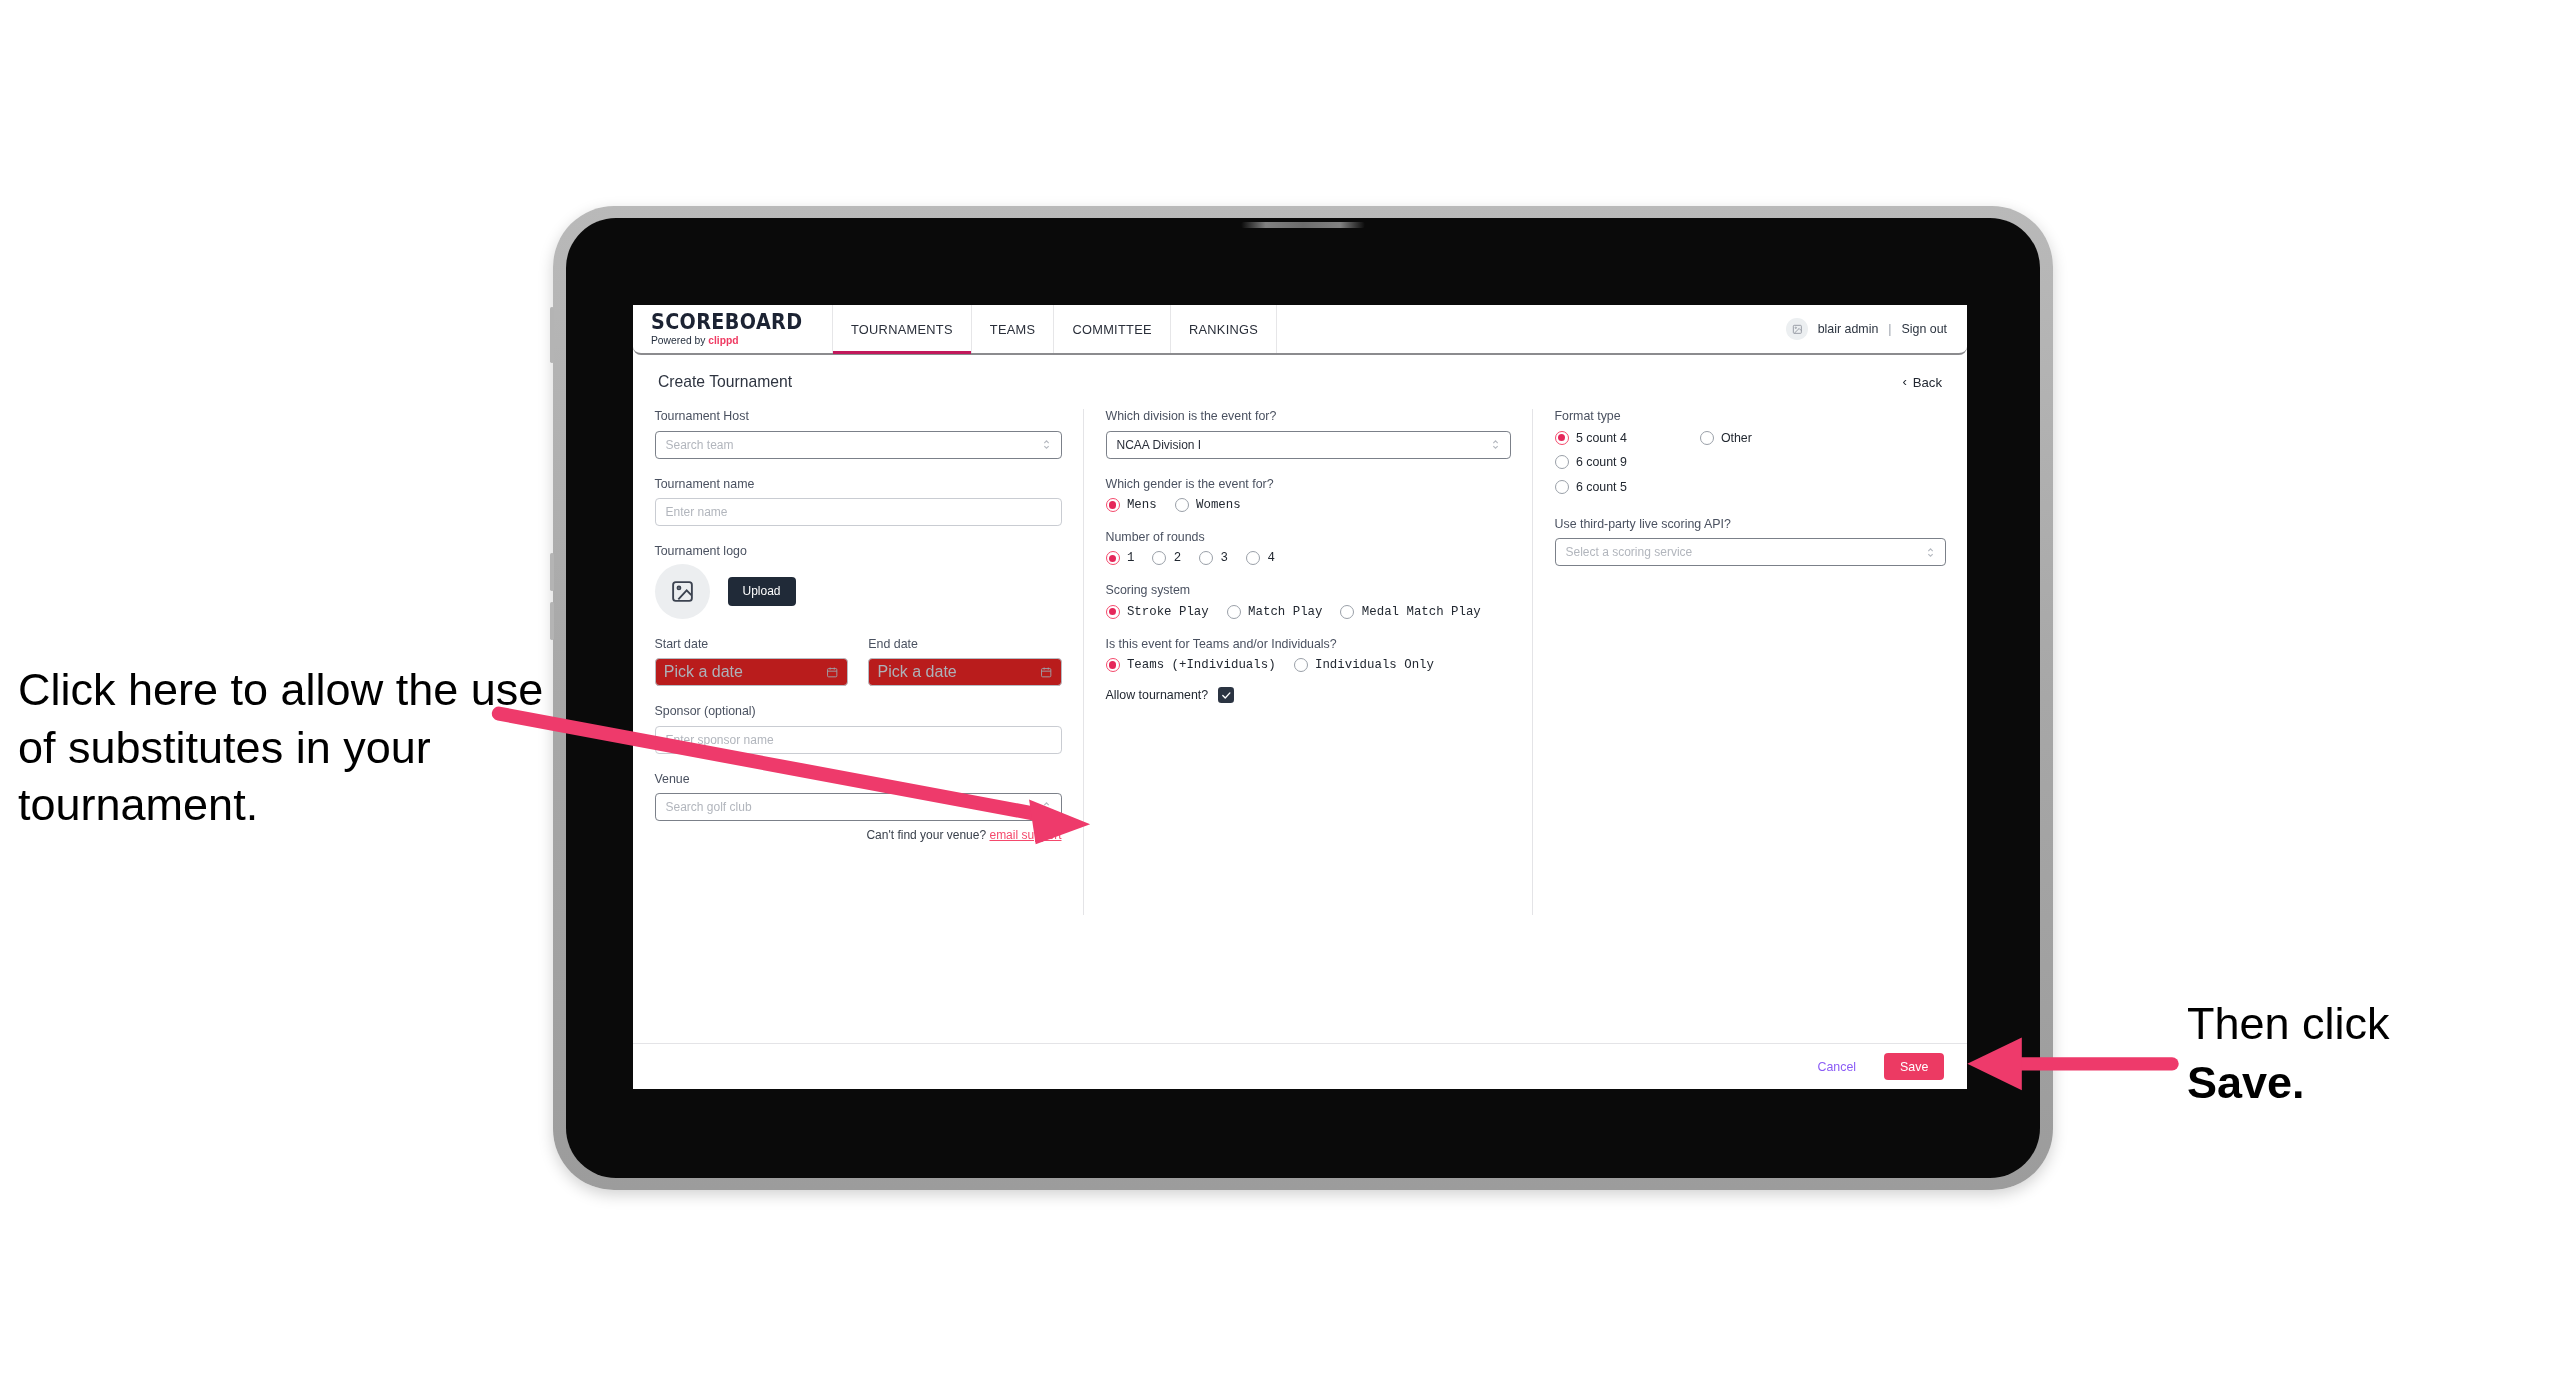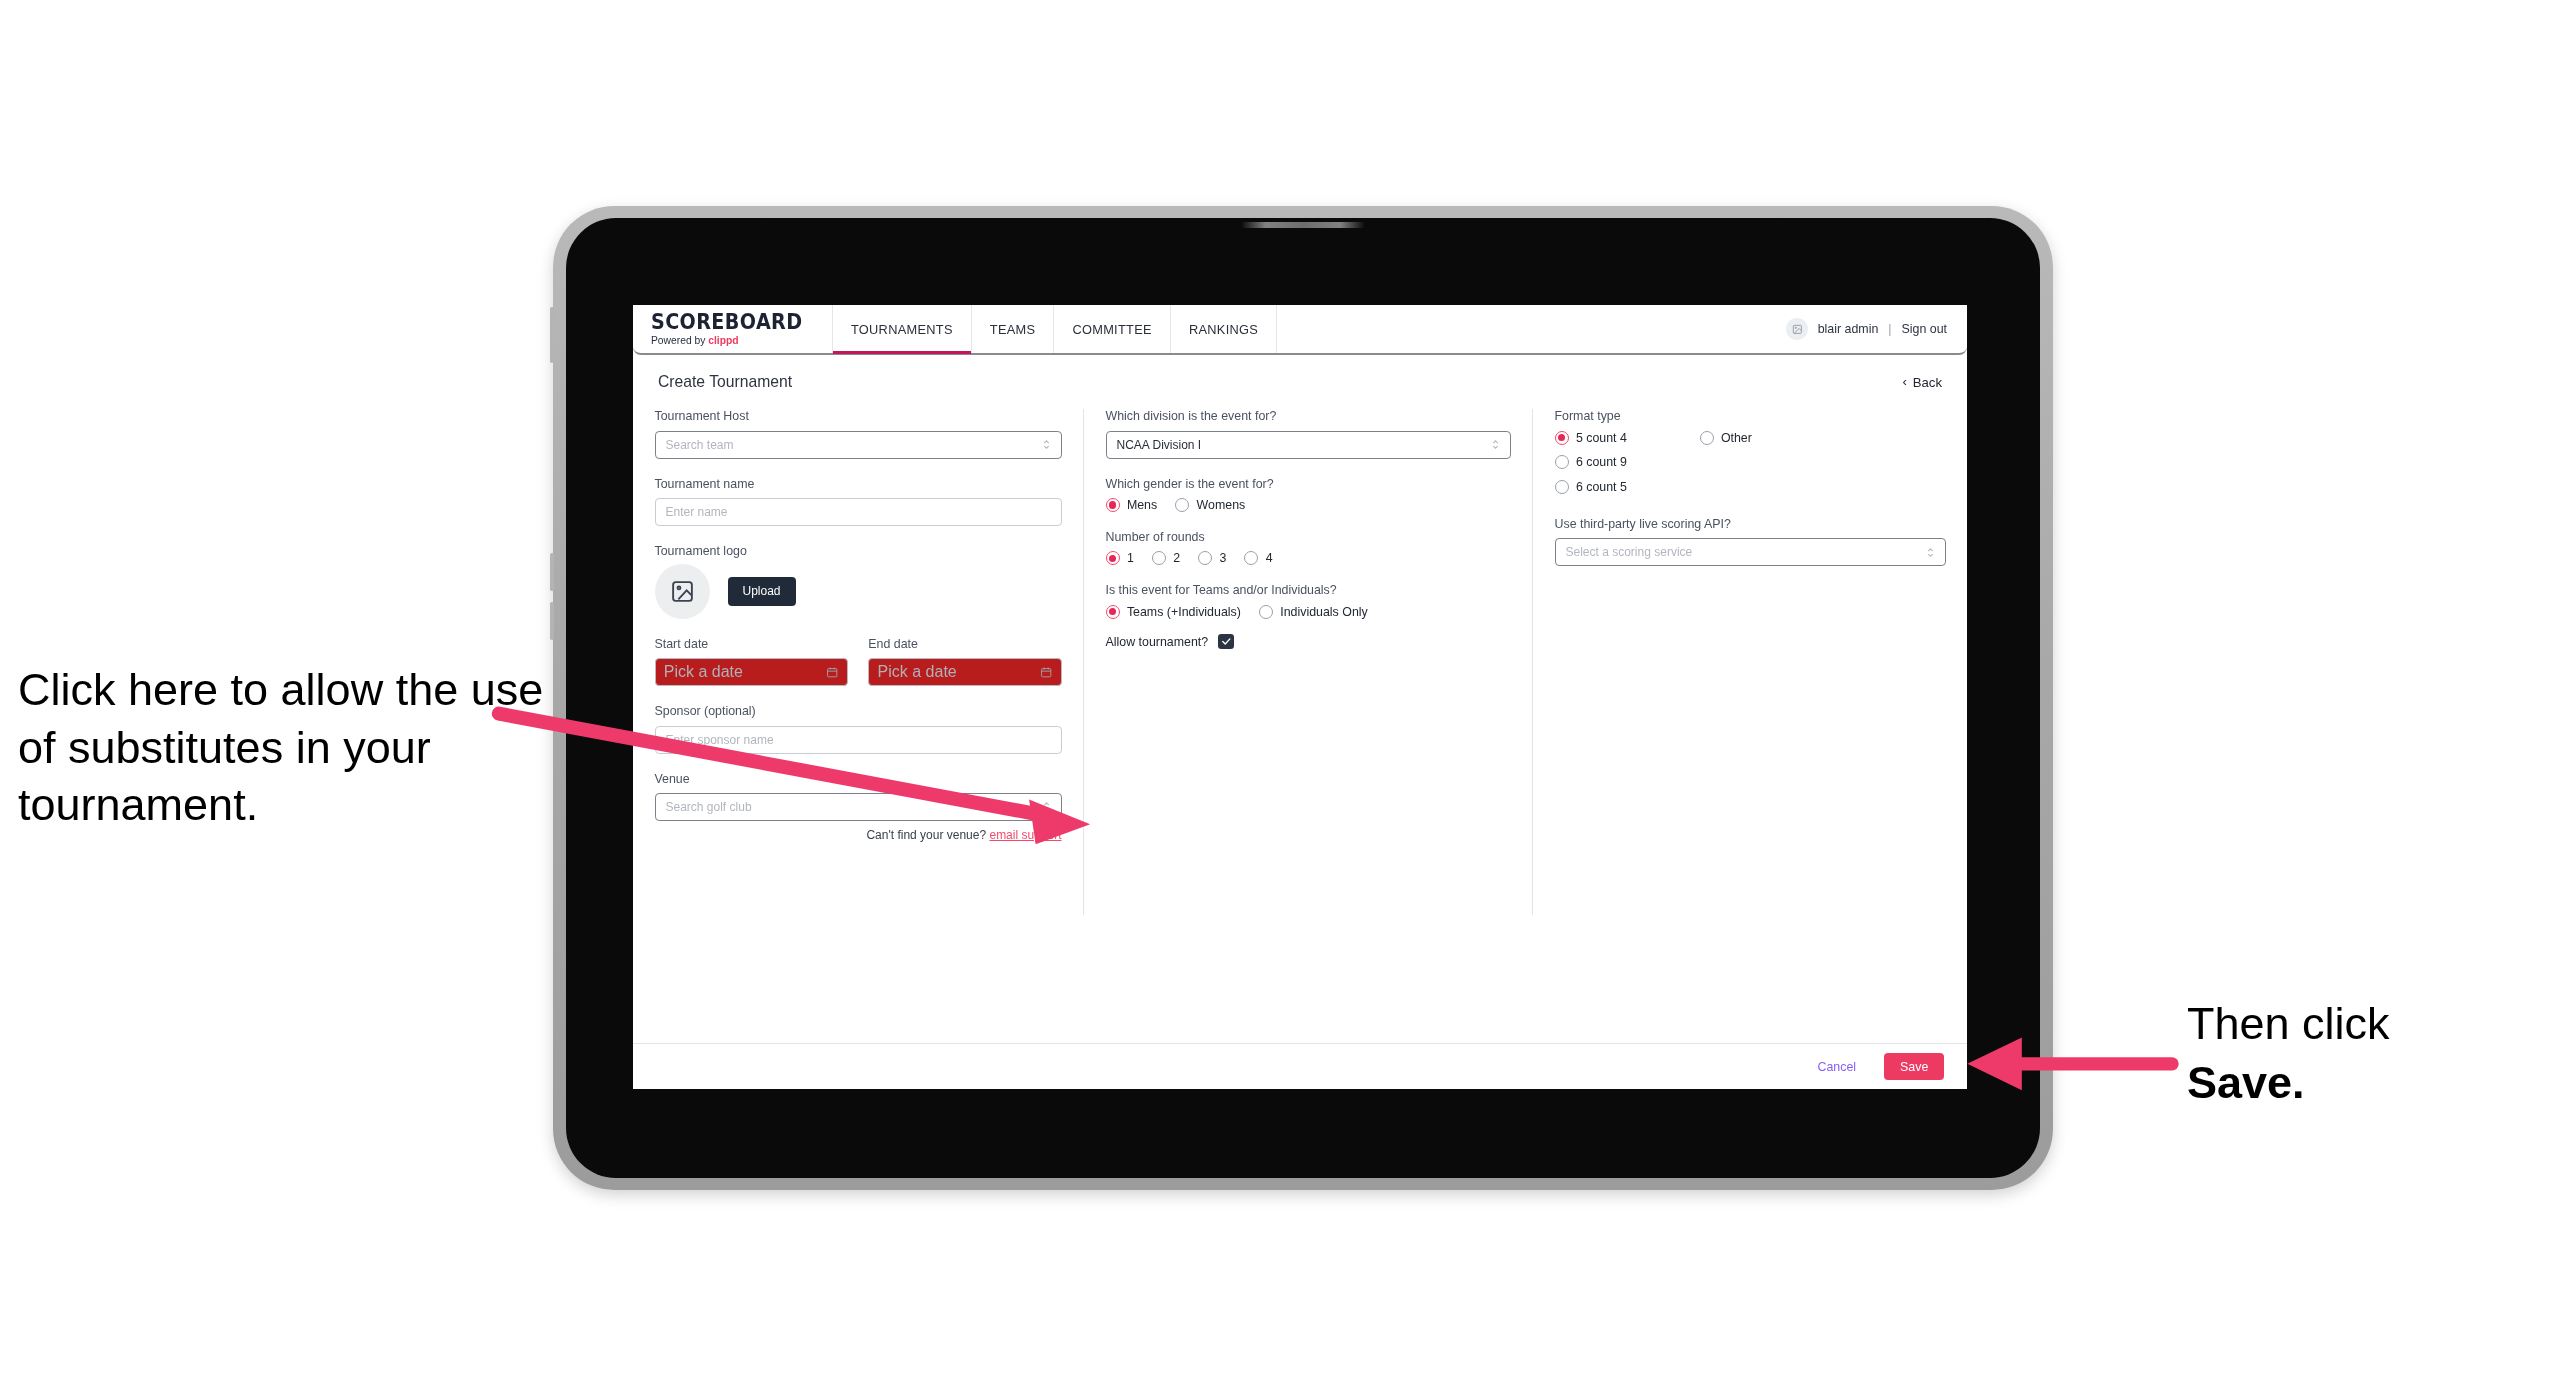--- a/index.html
+++ b/index.html
@@ -174,21 +174,21 @@
   }
   .cal-ico { margin-left: auto; color: #9ea3ab; display: flex; }
 
   .help-row {
     margin-top: 7.4px; text-align: right;
     font-size: 12px; color: #3a414c;
   }
   .help-row a { color: #f4496c; text-decoration: underline; cursor: pointer; }
 
   
-  .radio-row { display: flex; align-items: center; flex-wrap: wrap; gap: 17px 18px; }
+  .radio-row { display: flex; align-items: center; flex-wrap: wrap; gap: 17px 18px; font-family: Liberation Mono, monospace; }
   .radio-opt { display: flex; align-items: center; gap: 7.4px; cursor: pointer; }
   .radio {
     width: 14px; height: 14px; border-radius: 50%;
     border: 1.3px solid #9aa0a8; background: #fff;
     display: flex; align-items: center; justify-content: center;
     flex: none;
   }
   .radio.on { border-color: #f4496c; }
   .radio.on::after {
     content: ""; width: 7.4px; height: 7.4px; border-radius: 50%; background: #e5275a;
@@ -434,20 +434,37 @@
               <span class="radio"></span>
               <span class="radio-lbl">3</span>
             </label>
             <label class="radio-opt">
               <span class="radio"></span>
               <span class="radio-lbl">4</span>
             </label>
           </div>
         </div>
 
+        <div class="block">
+          <div class="fld-label">Scoring system</div>
+          <div class="radio-row">
+            <label class="radio-opt">
+              <span class="radio on"></span>
+              <span class="radio-lbl">Stroke Play</span>
+            </label>
+            <label class="radio-opt">
+              <span class="radio"></span>
+              <span class="radio-lbl">Match Play</span>
+            </label>
+            <label class="radio-opt">
+              <span class="radio"></span>
+              <span class="radio-lbl">Medal Match Play</span>
+            </label>
+          </div>
+        </div>
 
         <div class="block">
           <div class="fld-label">Is this event for Teams and/or Individuals?</div>
           <div class="radio-row">
             <label class="radio-opt">
               <span class="radio on"></span>
               <span class="radio-lbl">Teams (+Individuals)</span>
             </label>
             <label class="radio-opt">
               <span class="radio"></span>

